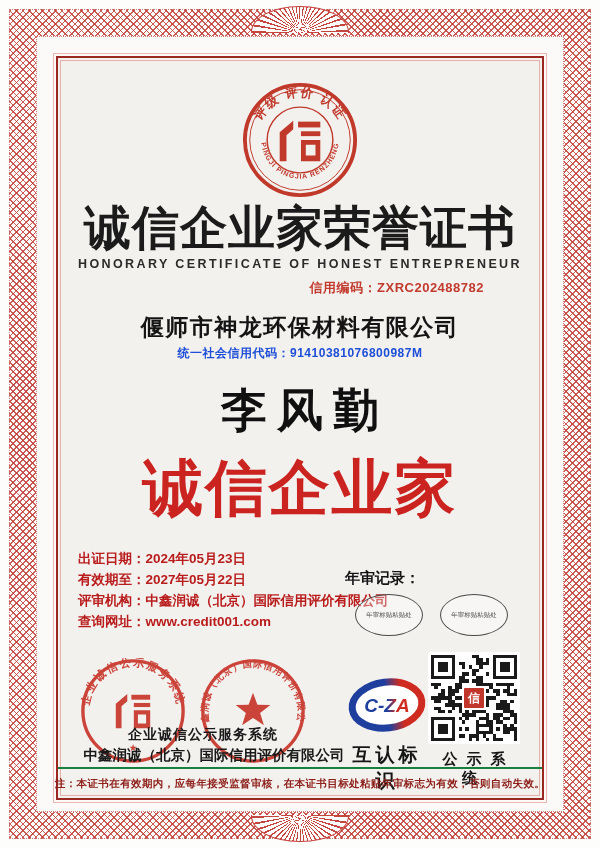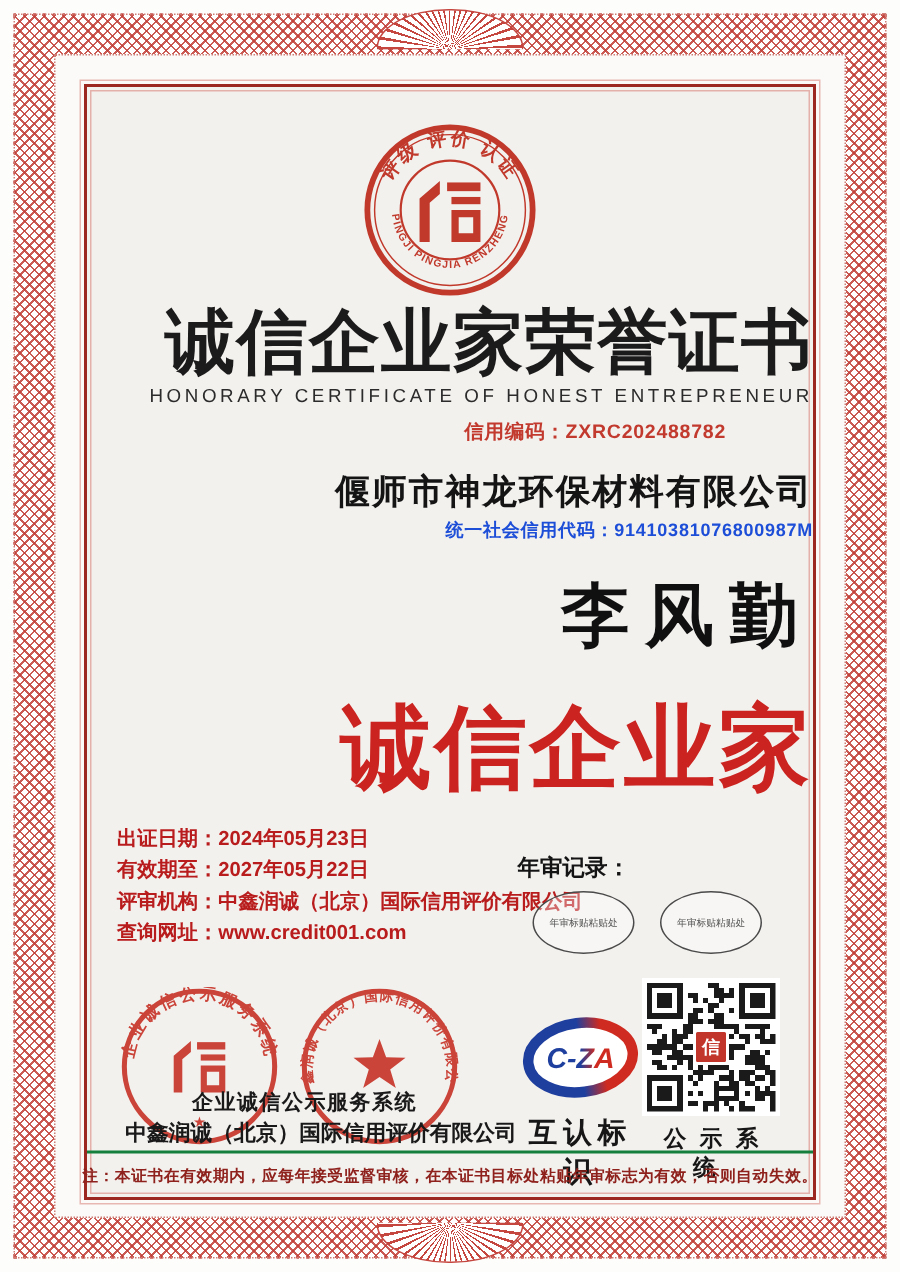--- a/index.html
+++ b/index.html
@@ -37,29 +37,29 @@
   }
   
   .frame{
     position:absolute;left:56px;top:56px;width:484px;height:740px;
     background:#f3f1ee;
     border:2px solid #9c2721;
     outline:1px solid #e8b7b1;outline-offset:2px;
     box-shadow: inset 0 0 0 2px #f3f1ee, inset 0 0 0 3px #e4b0aa;
   }
   .abs{position:absolute;}
-  .centered{left:0;right:0;text-align:right;}
+  .centered{left:0;right:0;text-align:center;}
   
   .title{top:144px;font-size:47px;font-weight:bold;color:#1b1b1b;letter-spacing:1px;line-height:52px;}
-  .title-en{top:199px;font-size:12.5px;font-weight:normal;color:#2b2b2b;letter-spacing:2.4px;}
+  .title-en{top:199px;font-size:12.5px;font-weight:bold;color:#2b2b2b;letter-spacing:2.4px;}
   .credit-line{top:221px;right:58px;font-size:13px;font-weight:bold;color:#c23a2e;letter-spacing:.5px;}
   .company{top:254px;font-size:23px;font-weight:bold;color:#141414;letter-spacing:1.5px;}
   .uscc{top:287px;font-size:12px;font-weight:bold;color:#1d4ed8;letter-spacing:.5px;}
   .person{top:322px;font-size:46px;font-weight:bold;color:#101010;letter-spacing:10px;text-indent:10px;}
-  .award{top:400px;font-size:61px;font-weight:bold;color:#cb2420;letter-spacing:2px;}
+  .award{top:390px;font-size:61px;font-weight:bold;color:#cb2420;letter-spacing:2px;}
   .info-block{top:490px;left:20px;}
   .info-row{font-size:13.5px;font-weight:bold;color:#b91c1c;line-height:21px;white-space:nowrap;}
   .annual-label{top:511px;left:287px;font-size:15px;font-weight:bold;color:#141414;}
   .sticker{
     position:absolute;top:536px;width:66px;height:40px;border:1px solid #4a4a4a;border-radius:50%;
     display:flex;align-items:center;justify-content:center;
     font-size:6.5px;color:#555;background:rgba(255,255,255,.35);
   }
   .sticker-1{left:297px;} .sticker-2{left:382px;}
   

